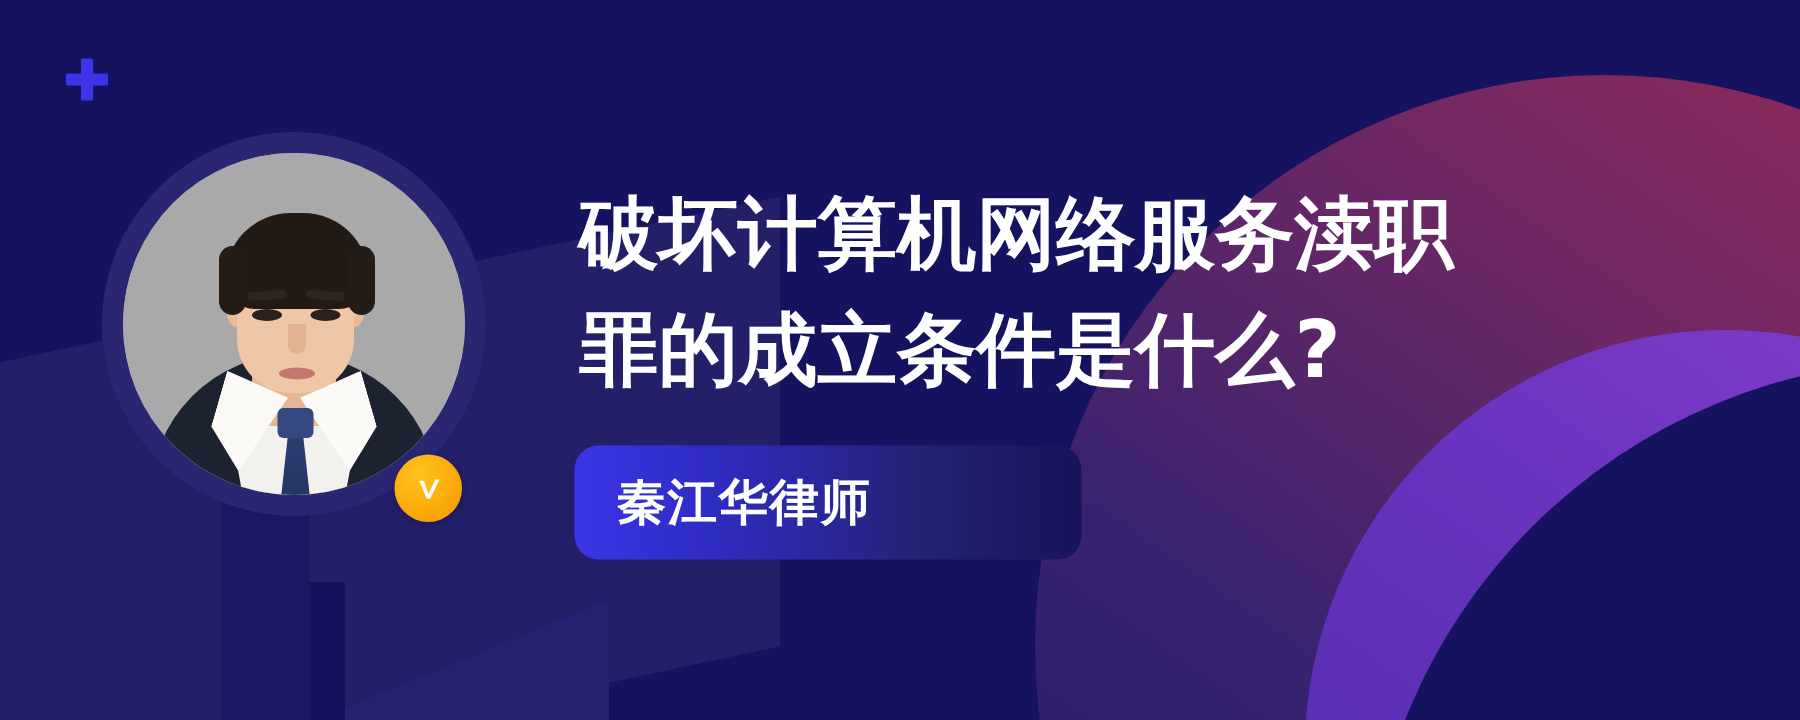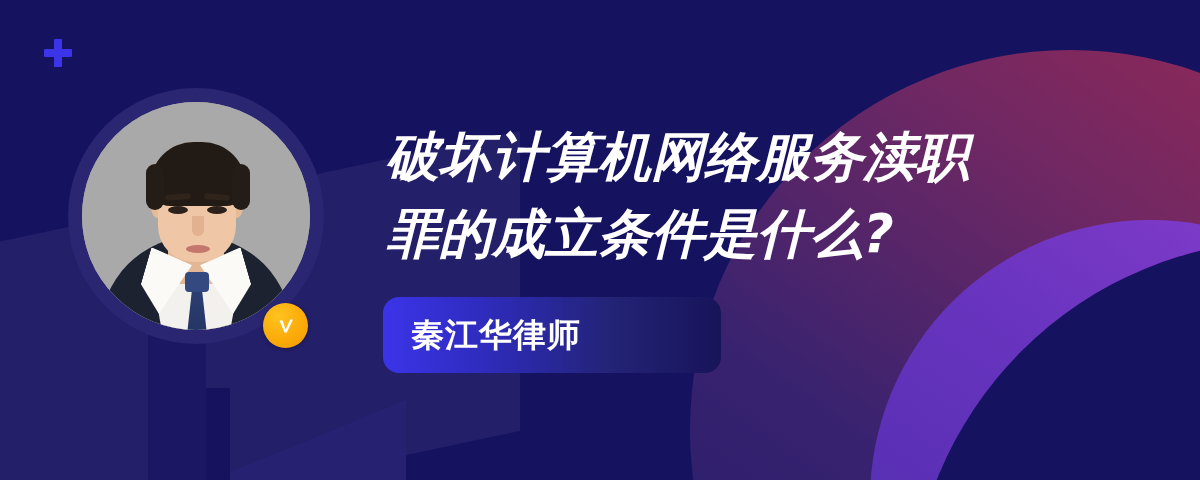--- a/index.html
+++ b/index.html
@@ -187,21 +187,20 @@
     left:386px; top:118px;
     width:700px;
   }
   .headline{
     color:#ffffff;
     font-size:53px;
     font-weight:bold;
     line-height:77px;
     letter-spacing:0px;
     white-space:pre-line;
-    font-style:italic;
   }
   .name-badge{
     position:absolute;
     left:383px; top:297px;
     width:338px; height:76px;
     border-radius:16px;
     background:linear-gradient(90deg,#3b34e8 0%,#2f2cc0 28%,#232376 68%,#171459 100%);
     display:flex;
     align-items:center;
   }

